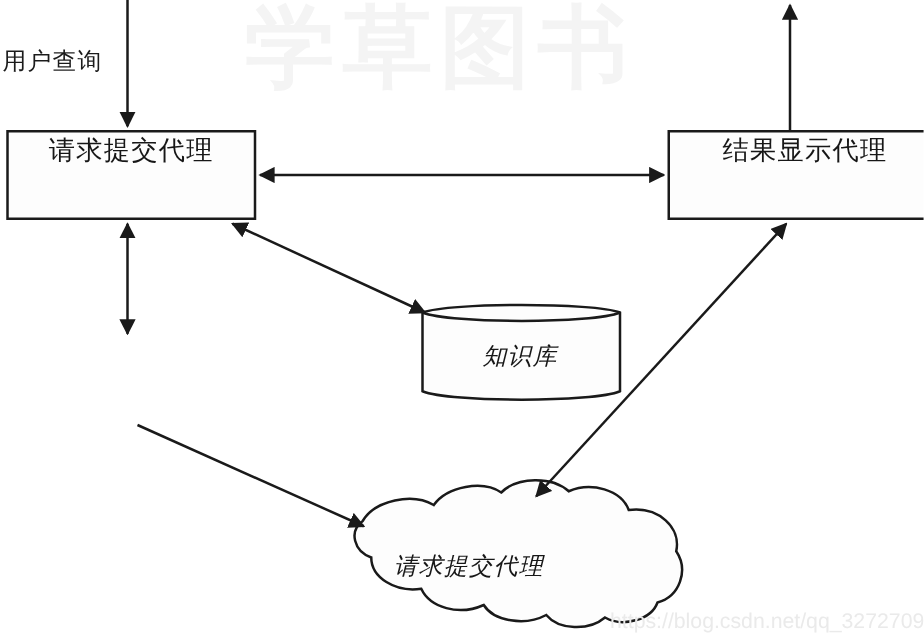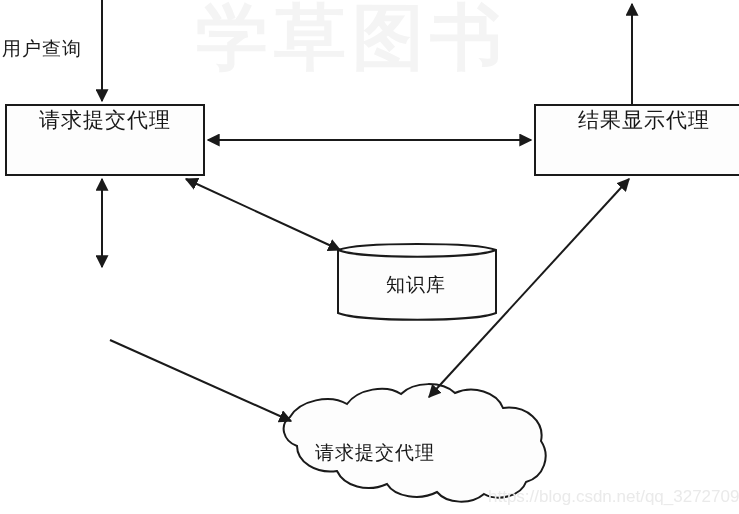--- a/index.html
+++ b/index.html
@@ -49,20 +49,21 @@
     text-align: center;
   }
   .shape-label {
     position: absolute;
     font-size: 19px;
     color: #171717;
     white-space: nowrap;
     letter-spacing: 1px;
     text-align: center;
     font-family: "Liberation Serif", "DejaVu Serif", serif;
+    font-style: italic;
   }
   #box-request  { left: 5px;   top: 104px; width: 200px; height: 72px; }
   #box-result   { left: 534px; top: 104px; width: 220px; height: 72px; }
   #box-retrieve { left: 5px;   top: 270px; width: 200px; height: 68px; }
 
   #label-user-query   { left: 2px;   top: 36px; }
   #label-query-result { left: 652px; top: 56px; }
   #label-knowledge    { left: 336px; top: 272px; width: 160px; }
   #label-cloud        { left: 250px; top: 440px; width: 250px; }
 

